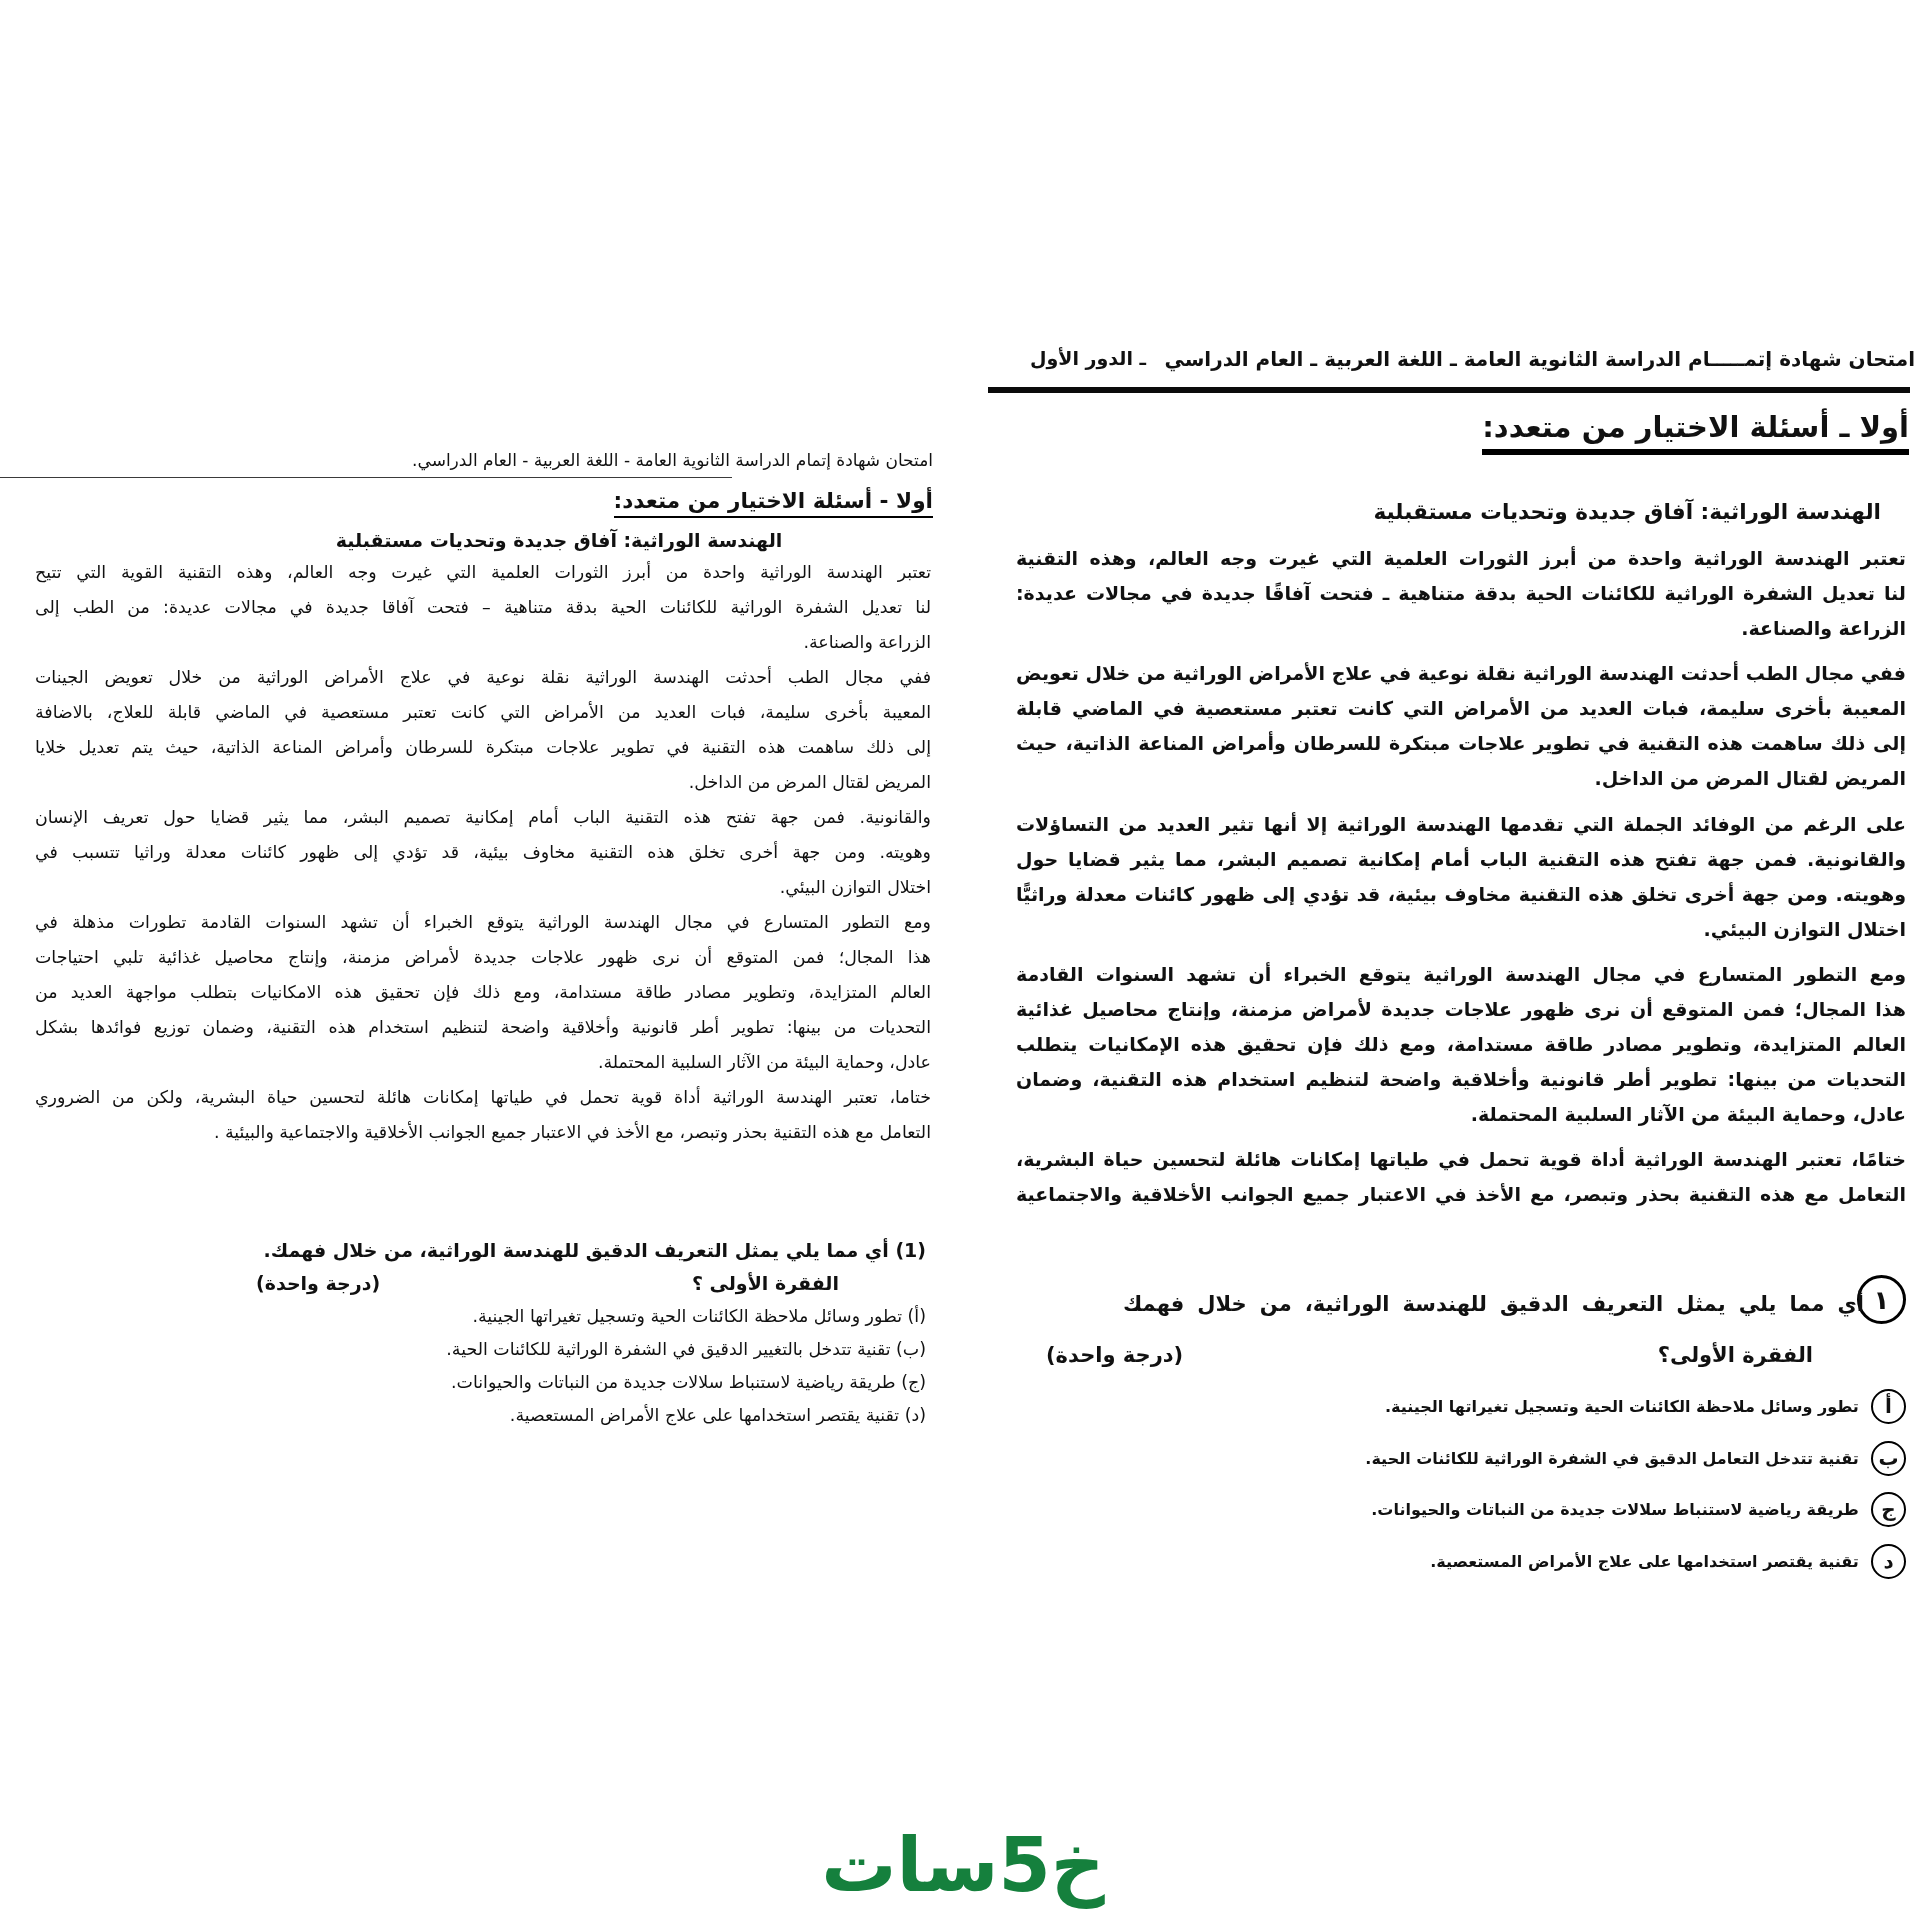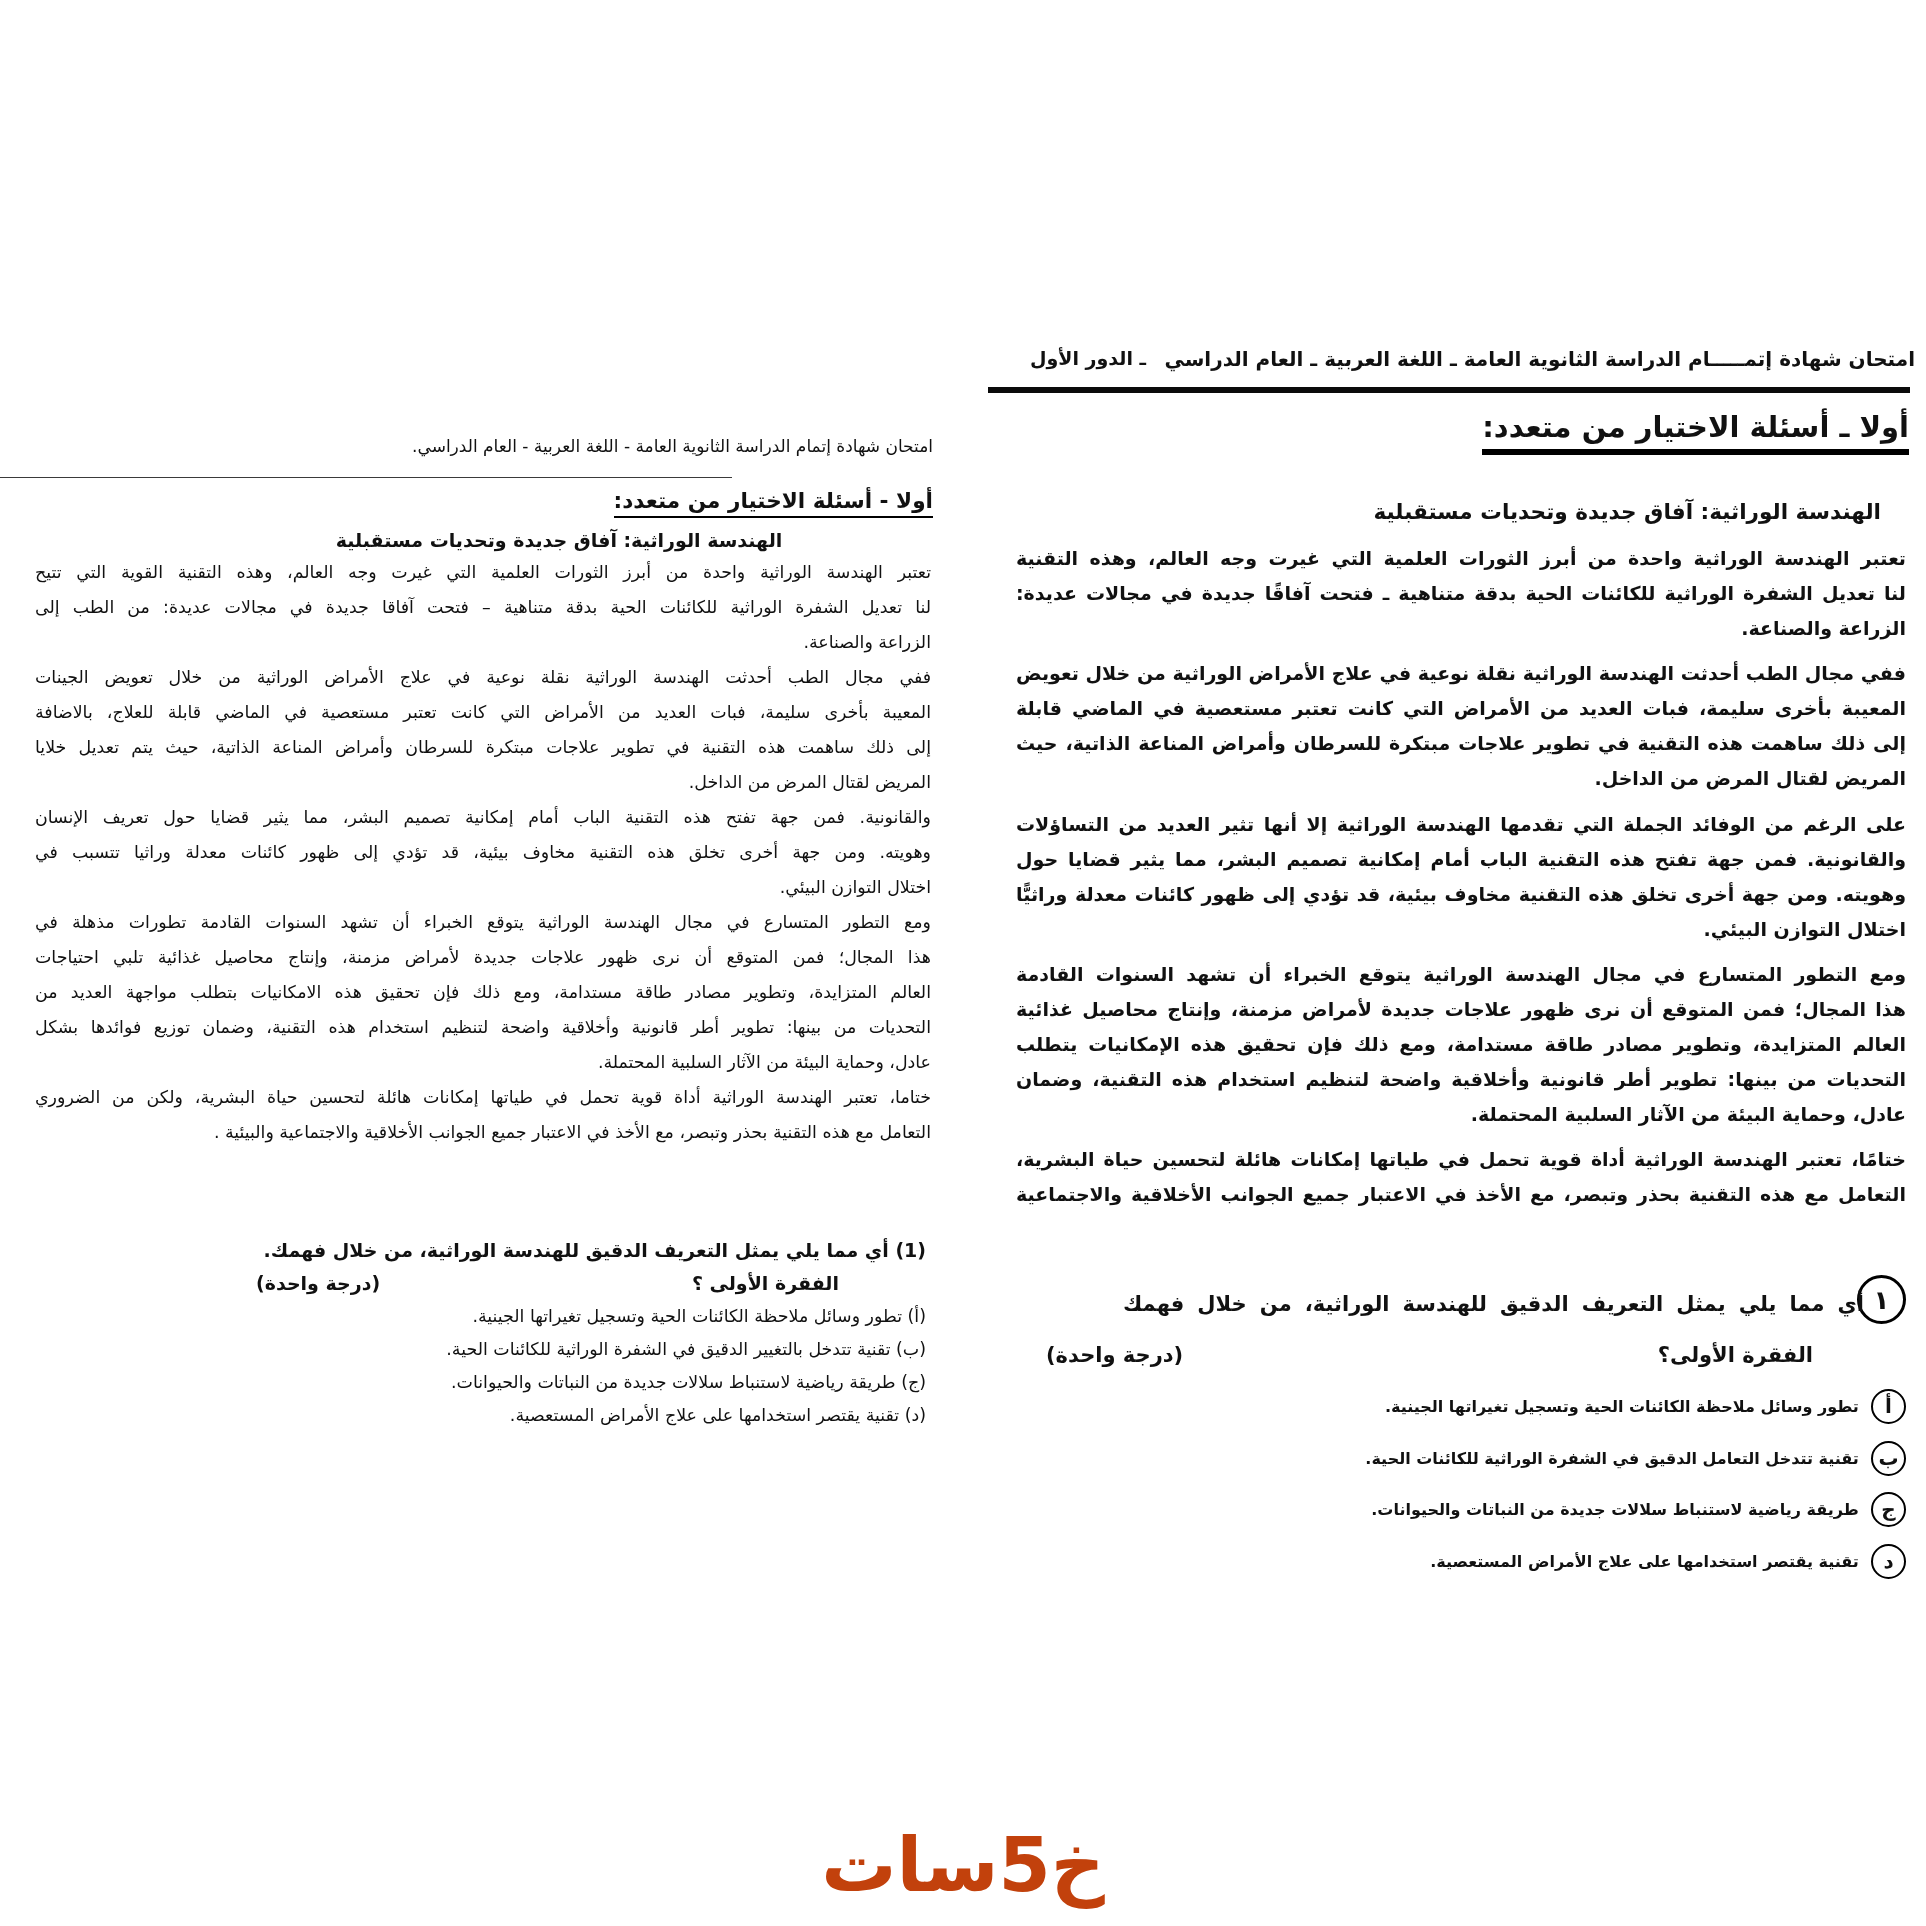--- a/index.html
+++ b/index.html
@@ -27,34 +27,34 @@
   .q-circle{top:1275px;left:1857px;width:49px;height:49px;border:3.3px solid #000;border-radius:50%;
             box-sizing:border-box;font-size:26px;font-weight:700;display:flex;align-items:center;justify-content:center;}
   .r-qline1{top:1287px;left:1103px;width:741px;direction:rtl;font-size:21px;font-weight:700;margin-left:20px;}
   .r-qline2{top:1343px;left:1046px;width:767px;direction:rtl;display:flex;justify-content:space-between;
             font-size:21px;font-weight:700;}
   .r-option{left:1016px;width:890px;height:42px;direction:rtl;display:flex;align-items:center;gap:12.2px;}
   .opt-circle{flex:0 0 auto;width:35px;height:35px;border:2.4px solid #000;border-radius:50%;box-sizing:border-box;
               display:flex;align-items:center;justify-content:center;font-size:20px;font-weight:700;}
   .r-option .opt-text{font-size:16px;font-weight:700;white-space:nowrap;}
   
-  .l-header{top:436px;right:993px;font-size:17px;font-weight:400;direction:rtl;white-space:nowrap;}
+  .l-header{top:450px;right:993px;font-size:17px;font-weight:400;direction:rtl;white-space:nowrap;}
   .l-rule{top:477px;left:0;width:732px;height:1.4px;background:#3a3a3a;}
   .l-heading{top:488px;right:993px;font-size:21.6px;font-weight:700;direction:rtl;white-space:nowrap;
              border-bottom:2.8px solid #000;padding-bottom:2.8px;}
   .l-title{top:529px;left:324px;width:470px;text-align:center;font-size:19px;font-weight:700;direction:rtl;white-space:nowrap;}
   .l-paras{top:555px;left:35px;width:896px;direction:rtl;font-size:17.4px;font-weight:400;}
   .l-paras .line{height:35px;line-height:35px;}
   .l-qline1{top:1239px;right:1000px;font-size:19px;font-weight:700;direction:rtl;white-space:nowrap;text-align:center;}
   .l-qline2{top:1272px;left:256px;width:583px;direction:rtl;display:flex;justify-content:space-between;
             font-size:19px;font-weight:700;}
   .l-option{left:35px;width:891px;direction:rtl;text-align:right;font-size:17.4px;font-weight:400;white-space:nowrap;}
   
   .watermark{top:1821px;left:50%;transform:translateX(-50%);font-size:75px;font-weight:700;
-             color:#c2410c;direction:rtl;white-space:nowrap;letter-spacing:0.9px;}
+             color:#15803d;direction:rtl;white-space:nowrap;letter-spacing:0.9px;}
 </style>
 </head>
 <body>
 
 <div class="abs r-header-main">امتحان شهادة إتمـــــام الدراسة الثانوية العامة ـ اللغة العربية ـ العام الدراسي</div>
 <div class="abs r-header-session">ـ الدور الأول</div>
 <div class="abs r-rule"></div>
 
 <div class="abs r-heading">أولا ـ أسئلة الاختيار من متعدد:</div>
 <div class="abs r-title">الهندسة الوراثية: آفاق جديدة وتحديات مستقبلية</div>

